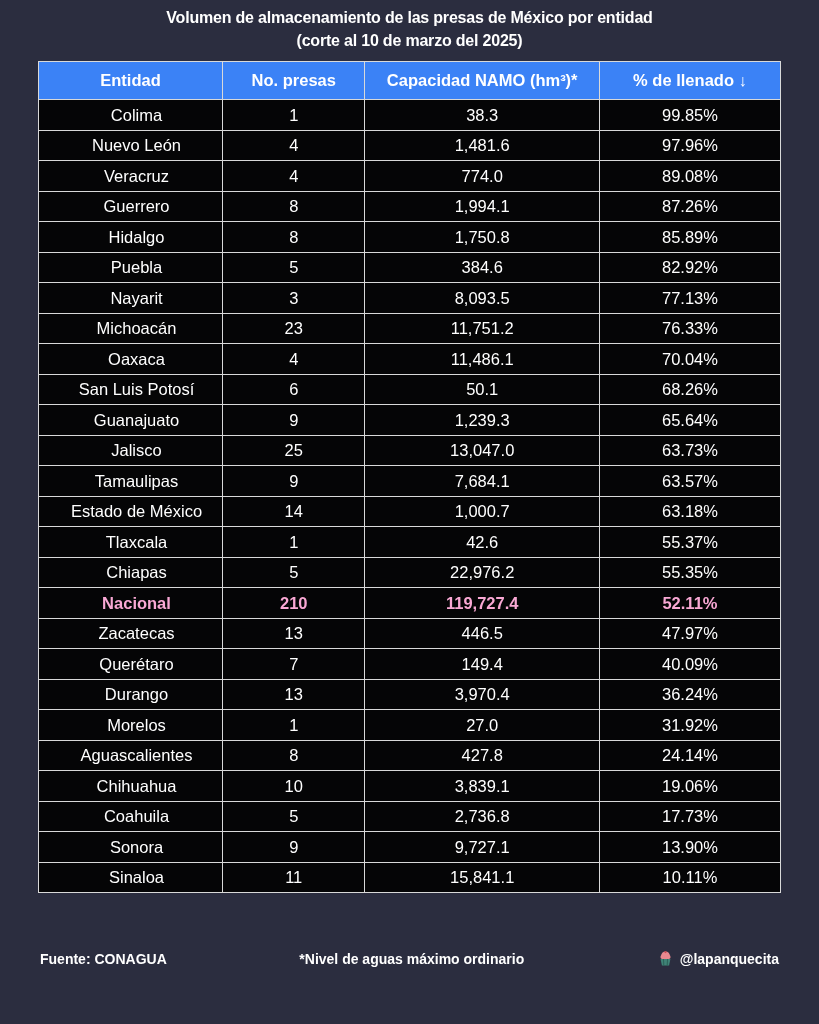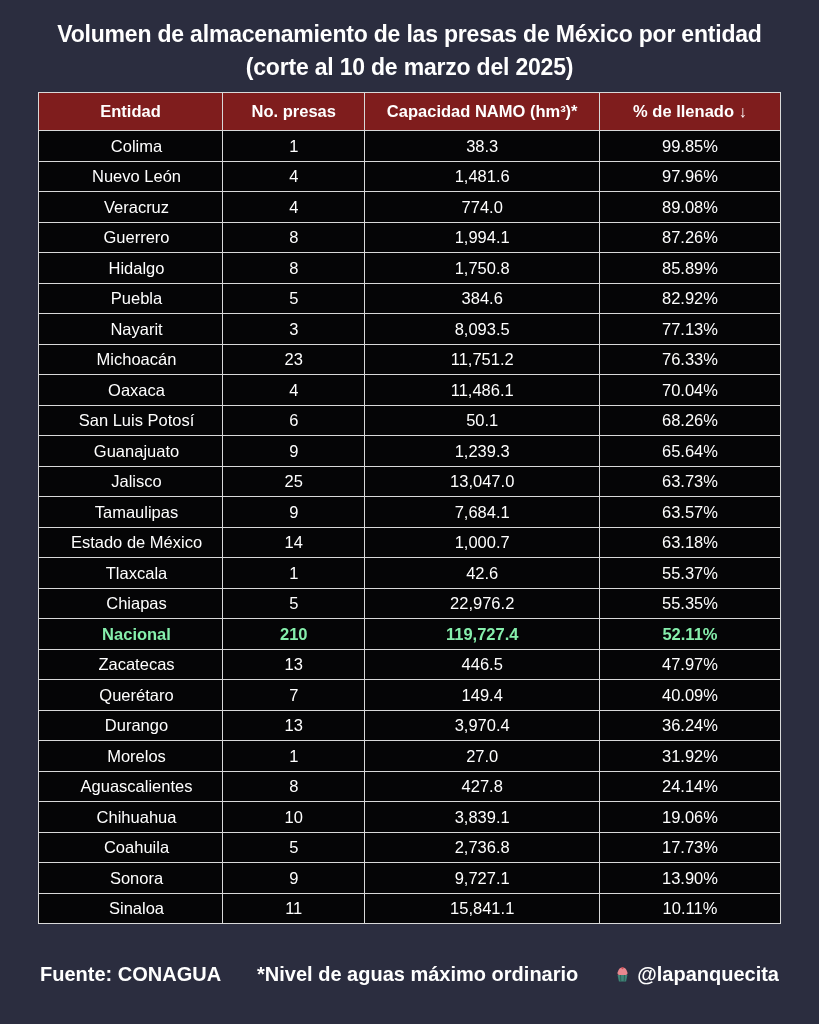--- a/index.html
+++ b/index.html
@@ -7,41 +7,41 @@
     width: 819px; height: 1024px;
     background: #2b2d3f;
     font-family: "Liberation Sans", "DejaVu Sans", sans-serif;
     color: #ffffff;
     overflow: hidden;
   }
   .page { width: 819px; height: 1024px; display: flex; flex-direction: column; }
 
   .title-block {
     text-align: center;
-    padding-top: 18px;
+    padding-top: 7px;
     line-height: 1.42;
-    font-size: 23px;
+    font-size: 16px;
     font-weight: 600;
     letter-spacing: -0.2px;
   }
   .title-block .year { font-weight: 800; }
 
   table.data {
     margin: 9px 38px 0 38px;
     width: 743px;
     border-collapse: collapse;
     table-layout: fixed;
   }
   table.data col.c1 { width: 24.8%; }
   table.data col.c2 { width: 19.2%; }
   table.data col.c3 { width: 31.6%; }
   table.data col.c4 { width: 24.4%; }
 
   table.data th {
-    background: #7f1d1d;
+    background: #3b82f6;
     color: #ffffff;
     font-weight: 700;
     font-size: 16.5px;
     height: 38px;
     border: 1.5px solid #d9d9d9;
     text-align: center;
     vertical-align: middle;
   }
 
   table.data td {
@@ -54,31 +54,31 @@
     text-align: center;
     vertical-align: middle;
     white-space: nowrap;
     overflow: hidden;
   }
   table.data td.col-entidad {
     text-align: center;
     padding-left: 12px;
   }
   table.data tr.highlight td {
-    color: #86efac;
+    color: #f9a8d4;
     font-weight: 700;
   }
 
   .footer {
     margin: 0 40px;
     flex: 1;
     display: flex;
     align-items: center;
     justify-content: space-between;
-    font-size: 20px;
+    font-size: 14px;
     font-weight: 600;
   }
   .footer .credit { display: flex; align-items: center; gap: 6px; }
   .cupcake { width: 17px; height: 17px; display: inline-block; }
 </style>
 </head>
 <body>
 
 <div class="page">
 

